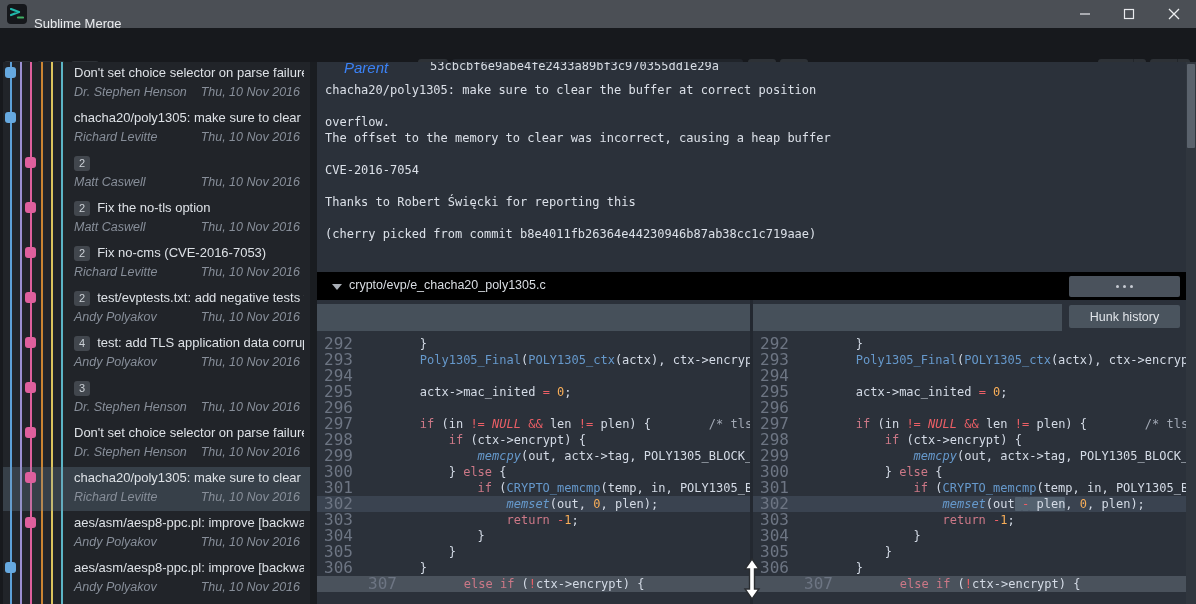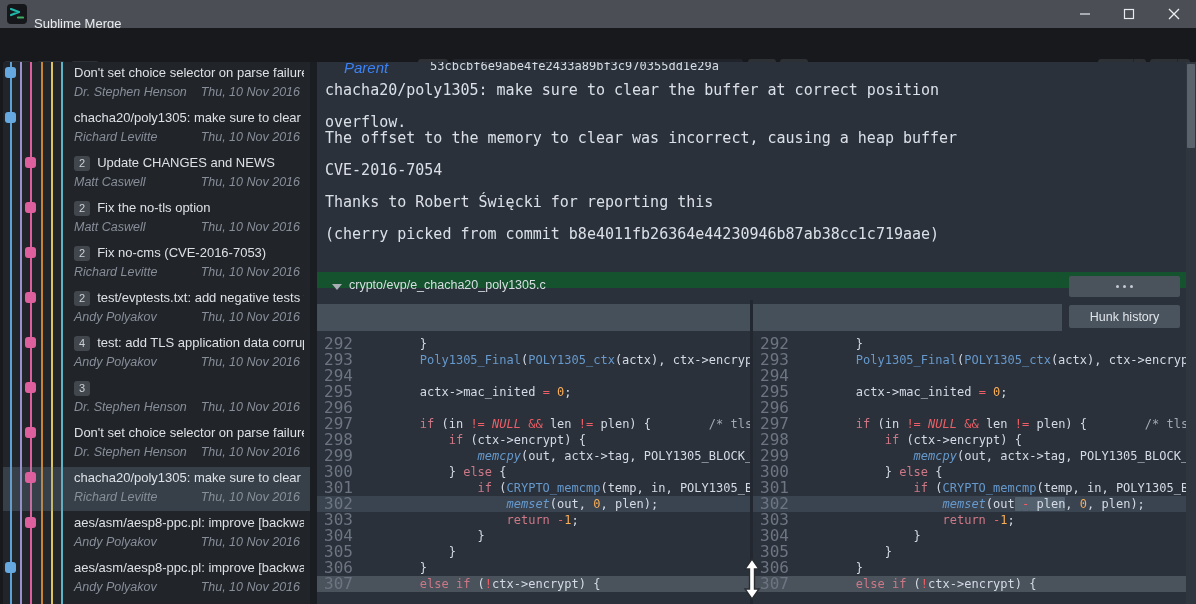--- a/index.html
+++ b/index.html
@@ -41,39 +41,39 @@
   .commit-msg { position:absolute; left:74px; right:6px; top:1px; height:20px; line-height:20px; font-size:13px; color:#dde1e6; white-space:nowrap; overflow:hidden; display:flex; align-items:center; }
   .commit-meta { position:absolute; left:74px; right:10px; top:21px; height:18px; line-height:18px; display:flex; justify-content:space-between; font-size:12.5px; font-style:italic; color:#878e99; }
   .badge { display:inline-block; background:#42474e; color:#ccd1d7; border-radius:3px; font-size:11px; font-style:normal; line-height:15px; padding:0 5px; margin-right:7px; flex:none; }
   .dot { position:absolute; top:5px; width:11px; height:11px; border-radius:3px; }
 
   
   #main { left:317px; top:62px; width:869px; height:542px; background:#2b313a; overflow:hidden; }
   #parent-row { position:absolute; left:0px; top:-3px; height:16px; width:100%; }
   #parent-label { position:absolute; left:27px; font-size:15px; font-style:italic; color:#3b82f6; }
   #parent-hash { position:absolute; left:113px; font-family:"DejaVu Sans Mono", monospace; font-size:12px; color:#d8dde4; }
-  #commit-message { position:absolute; left:8px; top:20px; width:854px; font-family:"DejaVu Sans Mono", monospace; font-size:15px; color:#dbe0e8; }
+  #commit-message { position:absolute; left:8px; top:20px; width:854px; font-family:"DejaVu Sans Mono", monospace; font-size:12px; color:#dbe0e8; }
   #commit-message div { height:16px; line-height:16px; white-space:pre; }
 
-  #file-header { position:absolute; left:0; top:210px; width:869px; height:16px; background:#14532d; }
+  #file-header { position:absolute; left:0; top:210px; width:869px; height:28px; background:#000000; }
   #file-tri { position:absolute; left:15px; top:12px; width:0; height:0; border-left:5px solid transparent; border-right:5px solid transparent; border-top:6px solid #a9aeb6; }
   #file-path { position:absolute; left:32px; top:6px; font-size:12.5px; color:#d9dde3; }
   #hdr-more { position:absolute; left:752px; top:214px; width:111px; height:21px; background:#4a525c; border-radius:2px; display:flex; align-items:center; justify-content:center; }
   #hunk-strip { position:absolute; left:0; top:242px; width:745px; height:27px; background:#46505a; }
   #hunk-history { position:absolute; left:752px; top:243px; width:111px; height:23px; background:#4a545e; border-radius:2px; font-size:12.5px; color:#e1e5ea; display:flex; align-items:center; justify-content:center; }
   .dots3 { display:flex; gap:4px; }
   .dots3 i { width:3px; height:3px; border-radius:50%; background:#c6cbd2; }
 
   
   .pane { position:absolute; top:274px; width:433px; height:268px; overflow:hidden; }
   #pane-left { left:0; } #pane-right { left:436px; }
   #pane-splitter { position:absolute; left:433px; top:238px; width:3px; height:304px; background:#232830; }
   .drow { display:flex; height:16px; }
   .drow.changed { background:#3a4350; }
-  .drow.band { background:#4a525c; }
+  .drow.band { background:#4a525c;padding-left:44px; }
   .dnum { flex:none; width:36px; text-align:right; font-family:"DejaVu Sans Mono", monospace; font-size:16px; line-height:16px; color:#6d7583; }
   .dcode { flex:1; padding-left:9px; white-space:pre; overflow:hidden; font-family:"DejaVu Sans Mono", monospace; font-size:12px; line-height:16px; color:#d4dbe6; }
   .tk-pl { color:#d4dbe6; }
   .tk-kw { color:#cc7887; }
   .tk-op { color:#ec5f66; }
   .tk-num { color:#f9ae58; }
   .tk-fn { color:#6699cc; }
   .tk-fni { color:#6699cc; font-style:italic; }
   .tk-lang { color:#ec5f66; font-style:italic; }
   .tk-cm { color:#a2a9b5; }
@@ -212,21 +212,20 @@
           </div>
           <div class="commit-meta">
             <span>Richard Levitte</span>
             <span>Thu, 10 Nov 2016</span>
           </div>
         </div>
         <div class="commit-row" style="top: 90px;">
           <div class="dot" style="background: rgb(222, 95, 157); left: 25px;"></div>
           <div class="commit-msg">
             <span class="badge">2</span>
-            <span>Update CHANGES and NEWS</span>
           </div>
           <div class="commit-meta">
             <span>Matt Caswell</span>
             <span>Thu, 10 Nov 2016</span>
           </div>
         </div>
         <div class="commit-row" style="top: 135px;">
           <div class="dot" style="background: rgb(222, 95, 157); left: 25px;"></div>
           <div class="commit-msg">
             <span class="badge">2</span>

